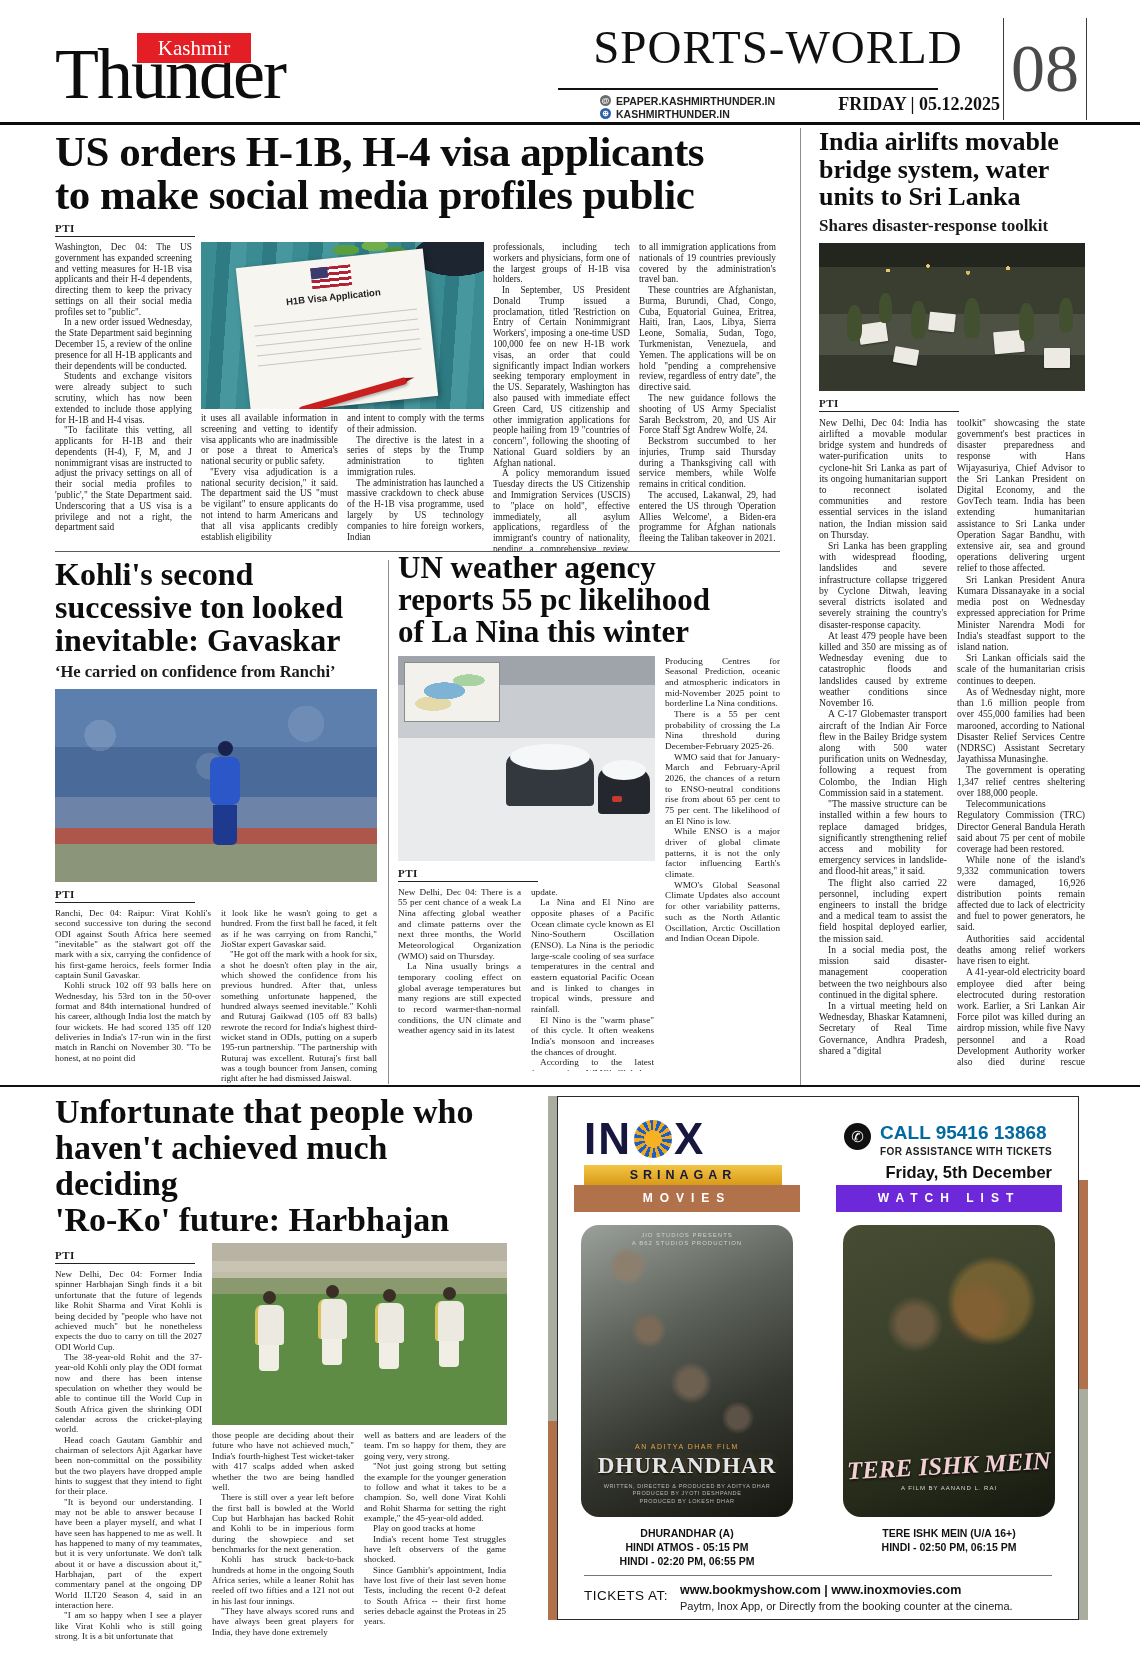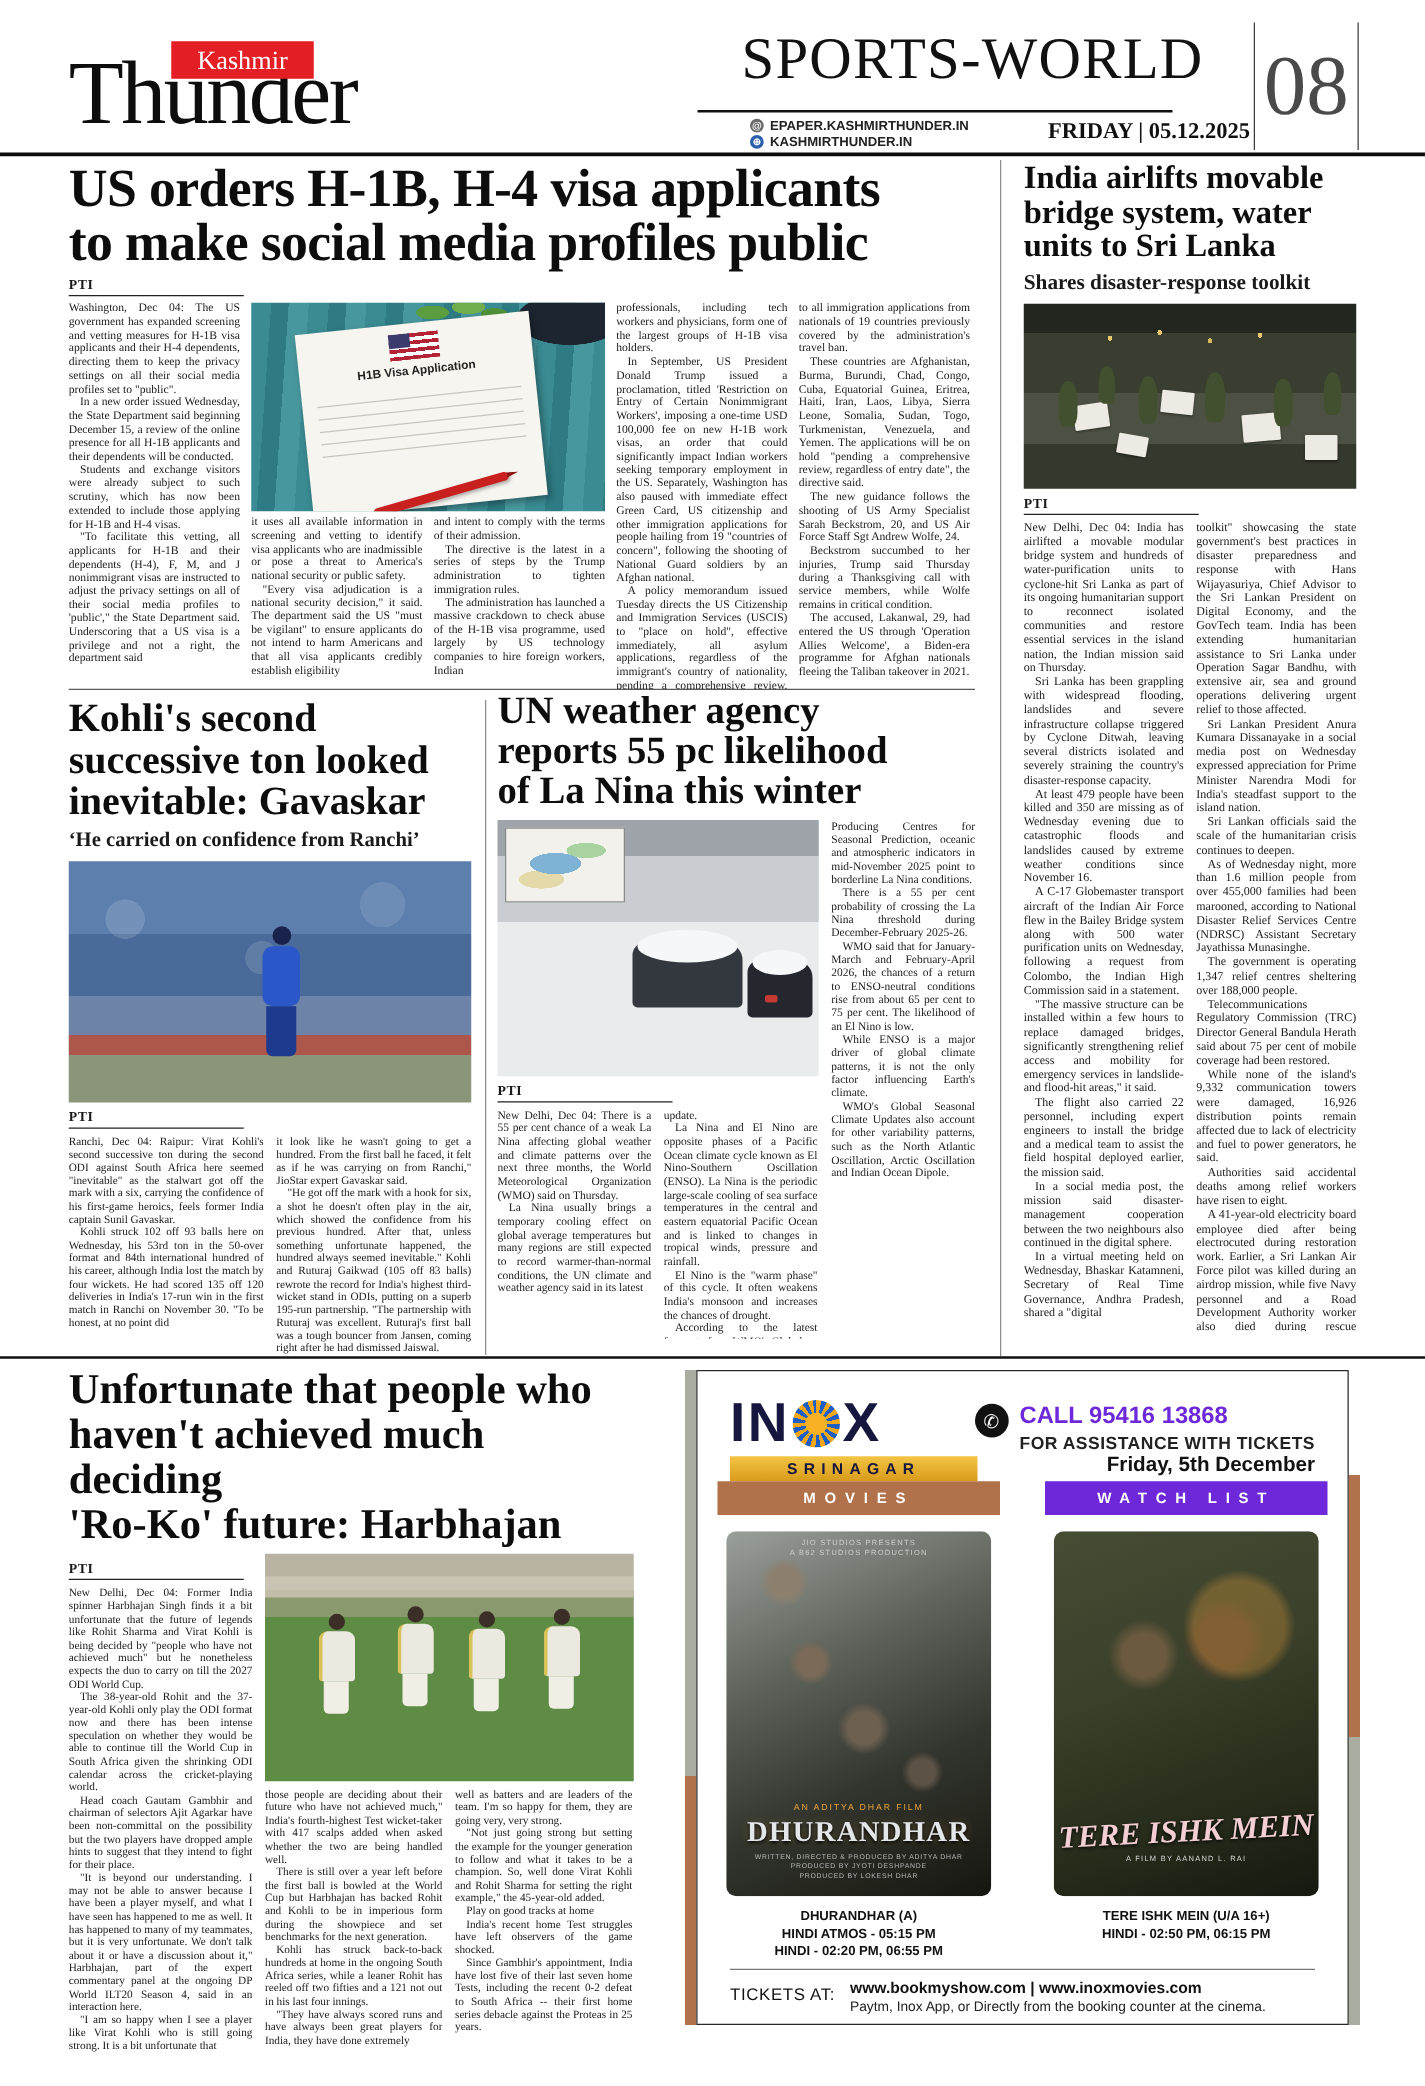--- a/index.html
+++ b/index.html
@@ -151,31 +151,31 @@
   .inox-logo{position:absolute;left:26px;top:20px;}
   .inox-word{font-size:44px;font-weight:bold;letter-spacing:2px;color:#16163f;line-height:1;display:flex;align-items:center;}
   .inox-o{display:inline-block;width:38px;height:38px;border-radius:50%;margin:0 2px;
      background:radial-gradient(circle, #f7b122 0 32%, transparent 33%),
                 repeating-conic-gradient(#f2a71b 0 13deg, #1c5fc4 13deg 26deg);}
   .srinagar-bar{margin-top:4px;width:198px;height:20px;background:linear-gradient(#f3c545,#d99a19);
      color:#17173c;font-size:12.5px;font-weight:bold;letter-spacing:5px;text-align:center;line-height:20px;}
   .ad-call{position:absolute;right:26px;top:26px;display:flex;gap:9px;align-items:flex-start;}
   .phone-badge{width:27px;height:27px;border-radius:50%;background:#111;color:#fff;display:flex;
      align-items:center;justify-content:center;font-size:15px;}
-  .call-num{font-size:19px;font-weight:bold;color:#6d28d9;line-height:1.1;}
-  .call-sub{font-size:14px;font-weight:bold;letter-spacing:.4px;color:#222;margin-top:2px;}
+  .call-num{font-size:19px;font-weight:bold;color:#0369a1;line-height:1.1;}
+  .call-sub{font-size:10px;font-weight:bold;letter-spacing:.4px;color:#222;margin-top:2px;}
   .ad-date{position:absolute;right:26px;top:66px;font-size:16.5px;font-weight:bold;color:#111;}
   .ad-tabs{position:absolute;left:0;right:0;top:88px;display:flex;justify-content:center;gap:36px;}
   .tab{width:226px;height:27px;color:#fff;font-size:12px;font-weight:bold;letter-spacing:7px;
      text-align:center;line-height:27px;}
   .tab-movies{background:#b0714b;}
   .tab-watch{background:#6d28d9;}
   .ad-posters{position:absolute;left:0;right:0;top:128px;display:flex;justify-content:center;gap:36px;}
   .poster-col{width:226px;display:flex;flex-direction:column;align-items:center;}
-  .poster{position:relative;width:212px;height:292px;border-radius:8px;overflow:hidden;color:#ddd;}
+  .poster{position:relative;width:212px;height:292px;border-radius:18px;overflow:hidden;color:#ddd;}
   .poster-1{background:
        radial-gradient(circle 26px at 22% 14%, #8d7f6e 0 45%, transparent 75%),
        radial-gradient(circle 24px at 32% 36%, #7a6a57 0 45%, transparent 75%),
        radial-gradient(circle 28px at 52% 54%, #6e6051 0 45%, transparent 75%),
        radial-gradient(circle 22px at 74% 66%, #5d5246 0 45%, transparent 75%),
        linear-gradient(155deg, #9aa09a 0%, #5d625a 35%, #33362e 65%, #15160f 100%);}
   .poster-2{background:
        radial-gradient(circle 60px at 70% 26%, rgba(214,150,60,.35) 0 60%, transparent 75%),
        radial-gradient(circle 38px at 34% 34%, #6b5a40 0 45%, transparent 75%),
        radial-gradient(circle 44px at 64% 30%, #54432e 0 45%, transparent 75%),

